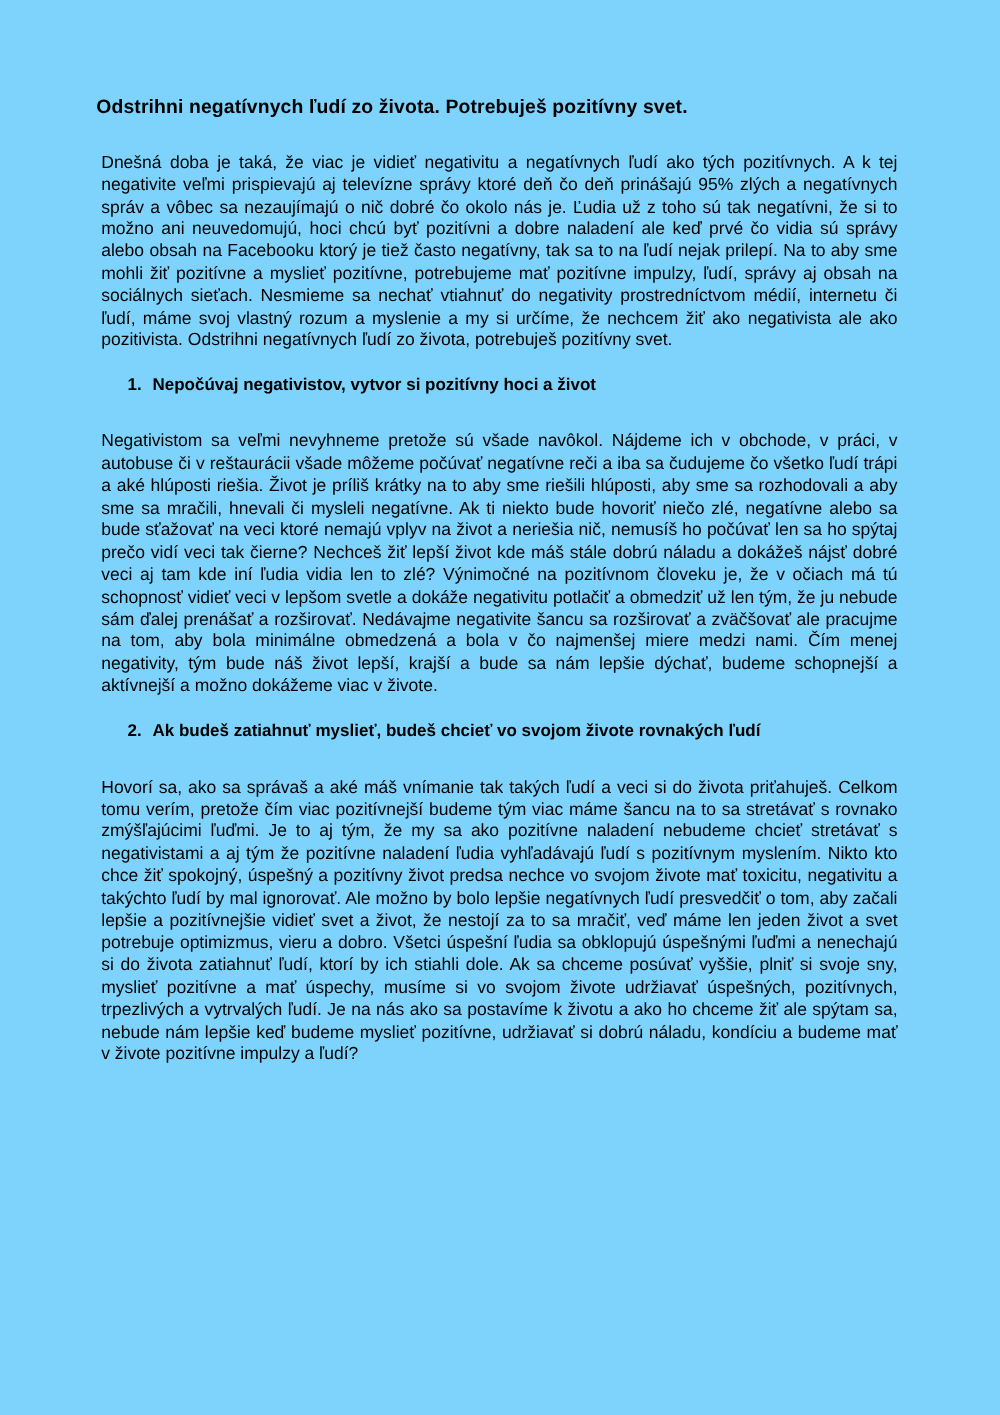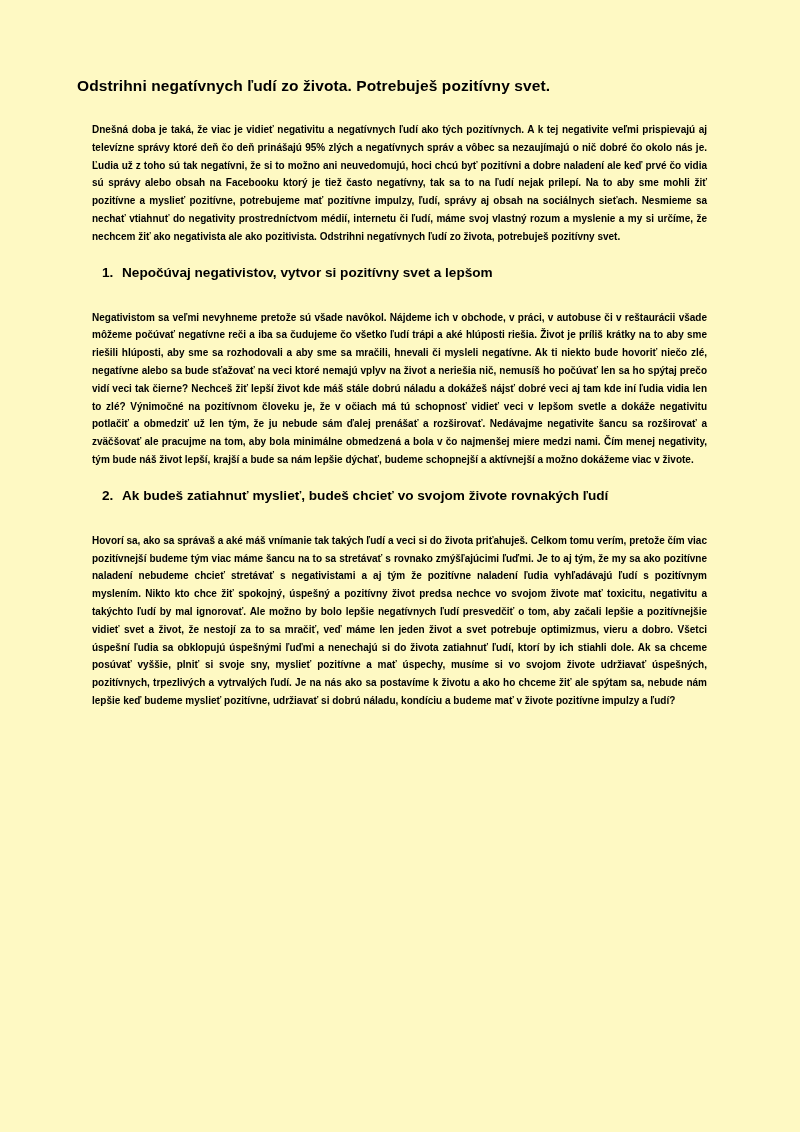--- a/index.html
+++ b/index.html
@@ -4,40 +4,39 @@
 <style>
   html, body {
     margin: 0;
     padding: 0;
     background: #ffffff;
   }
   .page {
     position: relative;
     width: 800px;
     height: 1132px;
-    background: #fef9c3;
+    background: #7dd3fc;
     box-sizing: border-box;
     padding: 76px 78px 0 77px;
     font-family: "Liberation Sans", sans-serif;
     color: #000000;
     overflow: hidden;
   }
   .doc-title {
     font-size: 15.5px;
     font-weight: bold;
     line-height: 19px;
     margin: 0 0 26px 0;
     letter-spacing: 0.1px;
   }
   .para {
-    font-size: 10px;
+    font-size: 14px;
     line-height: 17.8px;
     text-align: justify;
-    margin: 15px;
-    font-weight: bold;
+    margin: 4px;
   }
   .section-heading {
     display: flex;
     align-items: flex-start;
     margin: 17px 0 27px 25px;
     font-weight: bold;
     font-size: 13.6px;
     line-height: 19px;
   }
   .section-heading .num {
@@ -53,21 +52,21 @@
 <body>
 
 <div class="page">
 
   <h1 class="doc-title">Odstrihni negatívnych ľudí zo života. Potrebuješ pozitívny svet.</h1>
 
   <p class="para">Dnešná doba je taká, že viac je vidieť negativitu a negatívnych ľudí ako tých pozitívnych. A k tej negativite veľmi prispievajú aj televízne správy ktoré deň čo deň prinášajú 95% zlých a negatívnych správ a vôbec sa nezaujímajú o nič dobré čo okolo nás je. Ľudia už z toho sú tak negatívni, že si to možno ani neuvedomujú, hoci chcú byť pozitívni a dobre naladení ale keď prvé čo vidia sú správy alebo obsah na Facebooku ktorý je tiež často negatívny, tak sa to na ľudí nejak prilepí. Na to aby sme mohli žiť pozitívne a myslieť pozitívne, potrebujeme mať pozitívne impulzy, ľudí, správy aj obsah na sociálnych sieťach. Nesmieme sa nechať vtiahnuť do negativity prostredníctvom médií, internetu či ľudí, máme svoj vlastný rozum a myslenie a my si určíme, že nechcem žiť ako negativista ale ako pozitivista. Odstrihni negatívnych ľudí zo života, potrebuješ pozitívny svet.</p>
 
   <div class="section-heading">
     <span class="num">1.</span>
-    <span class="htext">Nepočúvaj negativistov, vytvor si pozitívny svet a lepšom</span>
+    <span class="htext">Nepočúvaj negativistov, vytvor si pozitívny hoci a život</span>
   </div>
 
   <p class="para">Negativistom sa veľmi nevyhneme pretože sú všade navôkol. Nájdeme ich v obchode, v práci, v autobuse či v reštaurácii všade môžeme počúvať negatívne reči a iba sa čudujeme čo všetko ľudí trápi a aké hlúposti riešia. Život je príliš krátky na to aby sme riešili hlúposti, aby sme sa rozhodovali a aby sme sa mračili, hnevali či mysleli negatívne. Ak ti niekto bude hovoriť niečo zlé, negatívne alebo sa bude sťažovať na veci ktoré nemajú vplyv na život a neriešia nič, nemusíš ho počúvať len sa ho spýtaj prečo vidí veci tak čierne? Nechceš žiť lepší život kde máš stále dobrú náladu a dokážeš nájsť dobré veci aj tam kde iní ľudia vidia len to zlé? Výnimočné na pozitívnom človeku je, že v očiach má tú schopnosť vidieť veci v lepšom svetle a dokáže negativitu potlačiť a obmedziť už len tým, že ju nebude sám ďalej prenášať a rozširovať. Nedávajme negativite šancu sa rozširovať a zväčšovať ale pracujme na tom, aby bola minimálne obmedzená a bola v čo najmenšej miere medzi nami. Čím menej negativity, tým bude náš život lepší, krajší a bude sa nám lepšie dýchať, budeme schopnejší a aktívnejší a možno dokážeme viac v živote.</p>
 
   <div class="section-heading">
     <span class="num">2.</span>
     <span class="htext">Ak budeš zatiahnuť myslieť, budeš chcieť vo svojom živote rovnakých ľudí</span>
   </div>
 
   <p class="para">Hovorí sa, ako sa správaš a aké máš vnímanie tak takých ľudí a veci si do života priťahuješ. Celkom tomu verím, pretože čím viac pozitívnejší budeme tým viac máme šancu na to sa stretávať s rovnako zmýšľajúcimi ľuďmi. Je to aj tým, že my sa ako pozitívne naladení nebudeme chcieť stretávať s negativistami a aj tým že pozitívne naladení ľudia vyhľadávajú ľudí s pozitívnym myslením. Nikto kto chce žiť spokojný, úspešný a pozitívny život predsa nechce vo svojom živote mať toxicitu, negativitu a takýchto ľudí by mal ignorovať. Ale možno by bolo lepšie negatívnych ľudí presvedčiť o tom, aby začali lepšie a pozitívnejšie vidieť svet a život, že nestojí za to sa mračiť, veď máme len jeden život a svet potrebuje optimizmus, vieru a dobro. Všetci úspešní ľudia sa obklopujú úspešnými ľuďmi a nenechajú si do života zatiahnuť ľudí, ktorí by ich stiahli dole. Ak sa chceme posúvať vyššie, plniť si svoje sny, myslieť pozitívne a mať úspechy, musíme si vo svojom živote udržiavať úspešných, pozitívnych, trpezlivých a vytrvalých ľudí. Je na nás ako sa postavíme k životu a ako ho chceme žiť ale spýtam sa, nebude nám lepšie keď budeme myslieť pozitívne, udržiavať si dobrú náladu, kondíciu a budeme mať v živote pozitívne impulzy a ľudí?</p>

